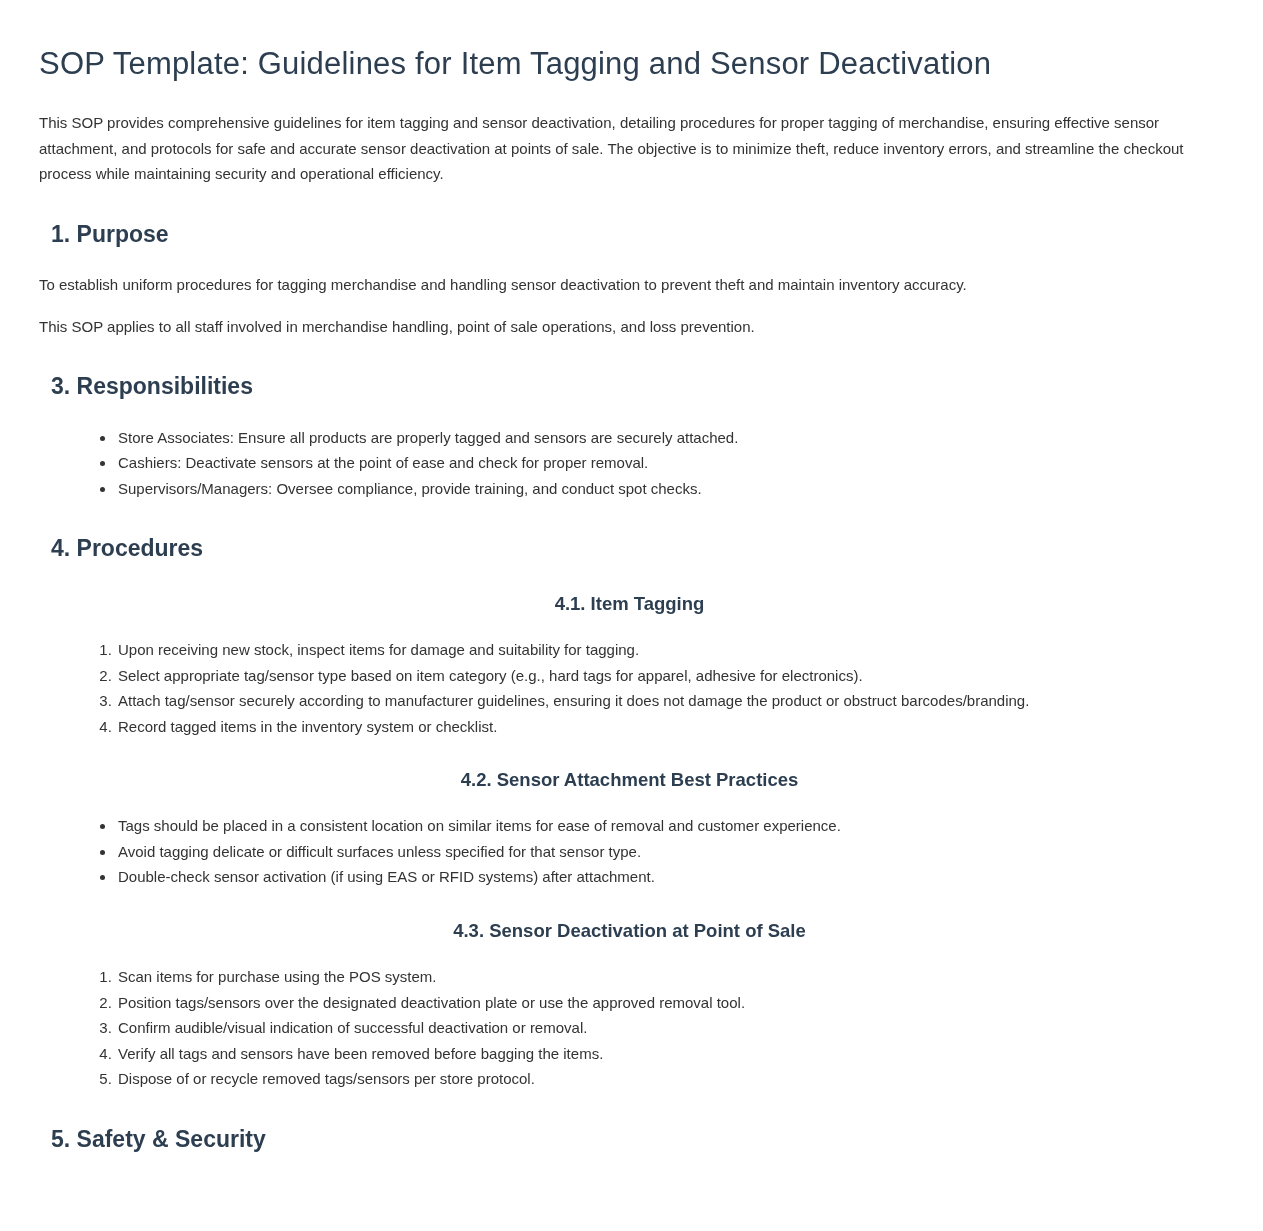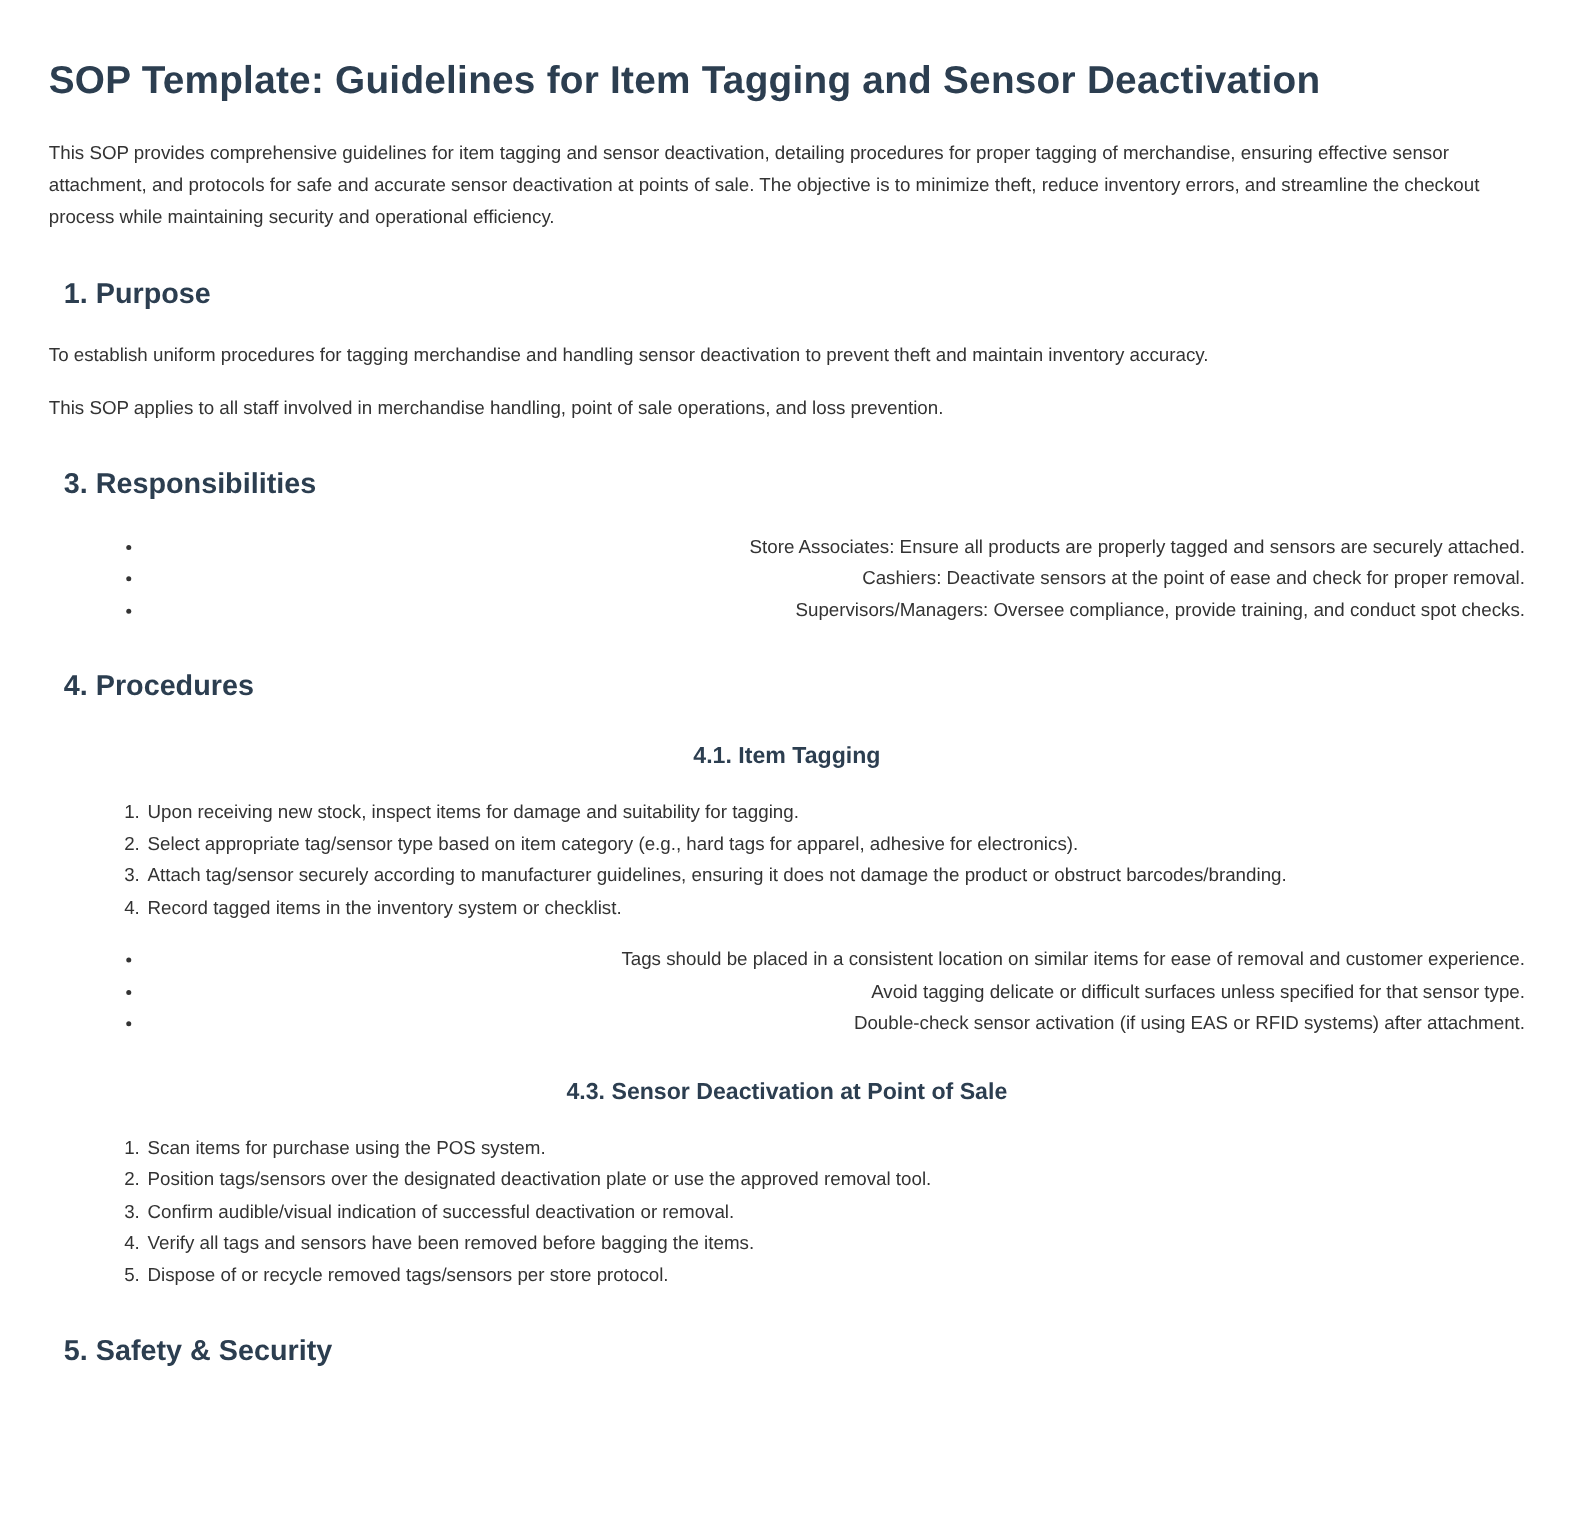--- a/index.html
+++ b/index.html
@@ -10,21 +10,21 @@
     overflow: hidden;
     font-family: "Liberation Sans", "DejaVu Sans", sans-serif;
     color: var(--body, #333333);
     -webkit-font-smoothing: antialiased;
   }
   .page { padding: 45px 43px 0 39px; }
 
   h1.doc-title {
     font-size: 31px;
     line-height: 1.2;
-    font-weight: 700;
+    font-weight: 400;
     color: var(--heading, #2c3e50);
     margin: 0 0 28px 0;
     letter-spacing: 0.2px;
   }
   h2.section-heading {
     font-size: 23px;
     line-height: 1.2;
     font-weight: 700;
     color: var(--heading, #2c3e50);
     margin: 34px 0 24px 12px;
@@ -41,21 +41,21 @@
     font-size: 15px;
     line-height: 1.7;
     margin: 0 0 16px 0;
   }
   ul.doc-list, ol.doc-list {
     font-size: 15px;
     line-height: 1.7;
     margin: 0 0 16px 0;
     padding-left: 77px;
   }
-  ul.doc-list { list-style: disc outside; text-align: right; }
+  ul.doc-list { list-style: disc outside; }
   ol.doc-list { list-style: decimal outside; }
   li.doc-list-item { padding-left: 2px; }
   .bold-label, .bold-inline { font-weight: 400; }
 </style>
 </head>
 <body>
 
 <div class="page">
 
   <h1 class="doc-title">SOP Template: Guidelines for Item Tagging and Sensor Deactivation</h1>
@@ -77,20 +77,21 @@
   <h2 class="section-heading">4. Procedures</h2>
 
   <h3 class="subsection-heading">4.1. Item Tagging</h3>
   <ol class="doc-list">
     <li class="doc-list-item">Upon receiving new stock, inspect items for damage and suitability for tagging.</li>
     <li class="doc-list-item">Select appropriate tag/sensor type based on item category (e.g., hard tags for apparel, adhesive for electronics).</li>
     <li class="doc-list-item">Attach tag/sensor securely according to manufacturer guidelines, ensuring it does not damage the product or obstruct barcodes/branding.</li>
     <li class="doc-list-item">Record tagged items in the inventory system or checklist.</li>
   </ol>
 
+  <h3 class="subsection-heading">4.2. Sensor Attachment Best Practices</h3>
   <ul class="doc-list">
     <li class="doc-list-item">Tags should be placed in a consistent location on similar items for ease of removal and customer experience.</li>
     <li class="doc-list-item">Avoid tagging delicate or difficult surfaces unless specified for that sensor type.</li>
     <li class="doc-list-item">Double-check sensor activation (if using EAS or RFID systems) after attachment.</li>
   </ul>
 
   <h3 class="subsection-heading">4.3. Sensor Deactivation at Point of Sale</h3>
   <ol class="doc-list">
     <li class="doc-list-item">Scan items for purchase using the POS system.</li>
     <li class="doc-list-item">Position tags/sensors over the designated deactivation plate or use the approved removal tool.</li>

